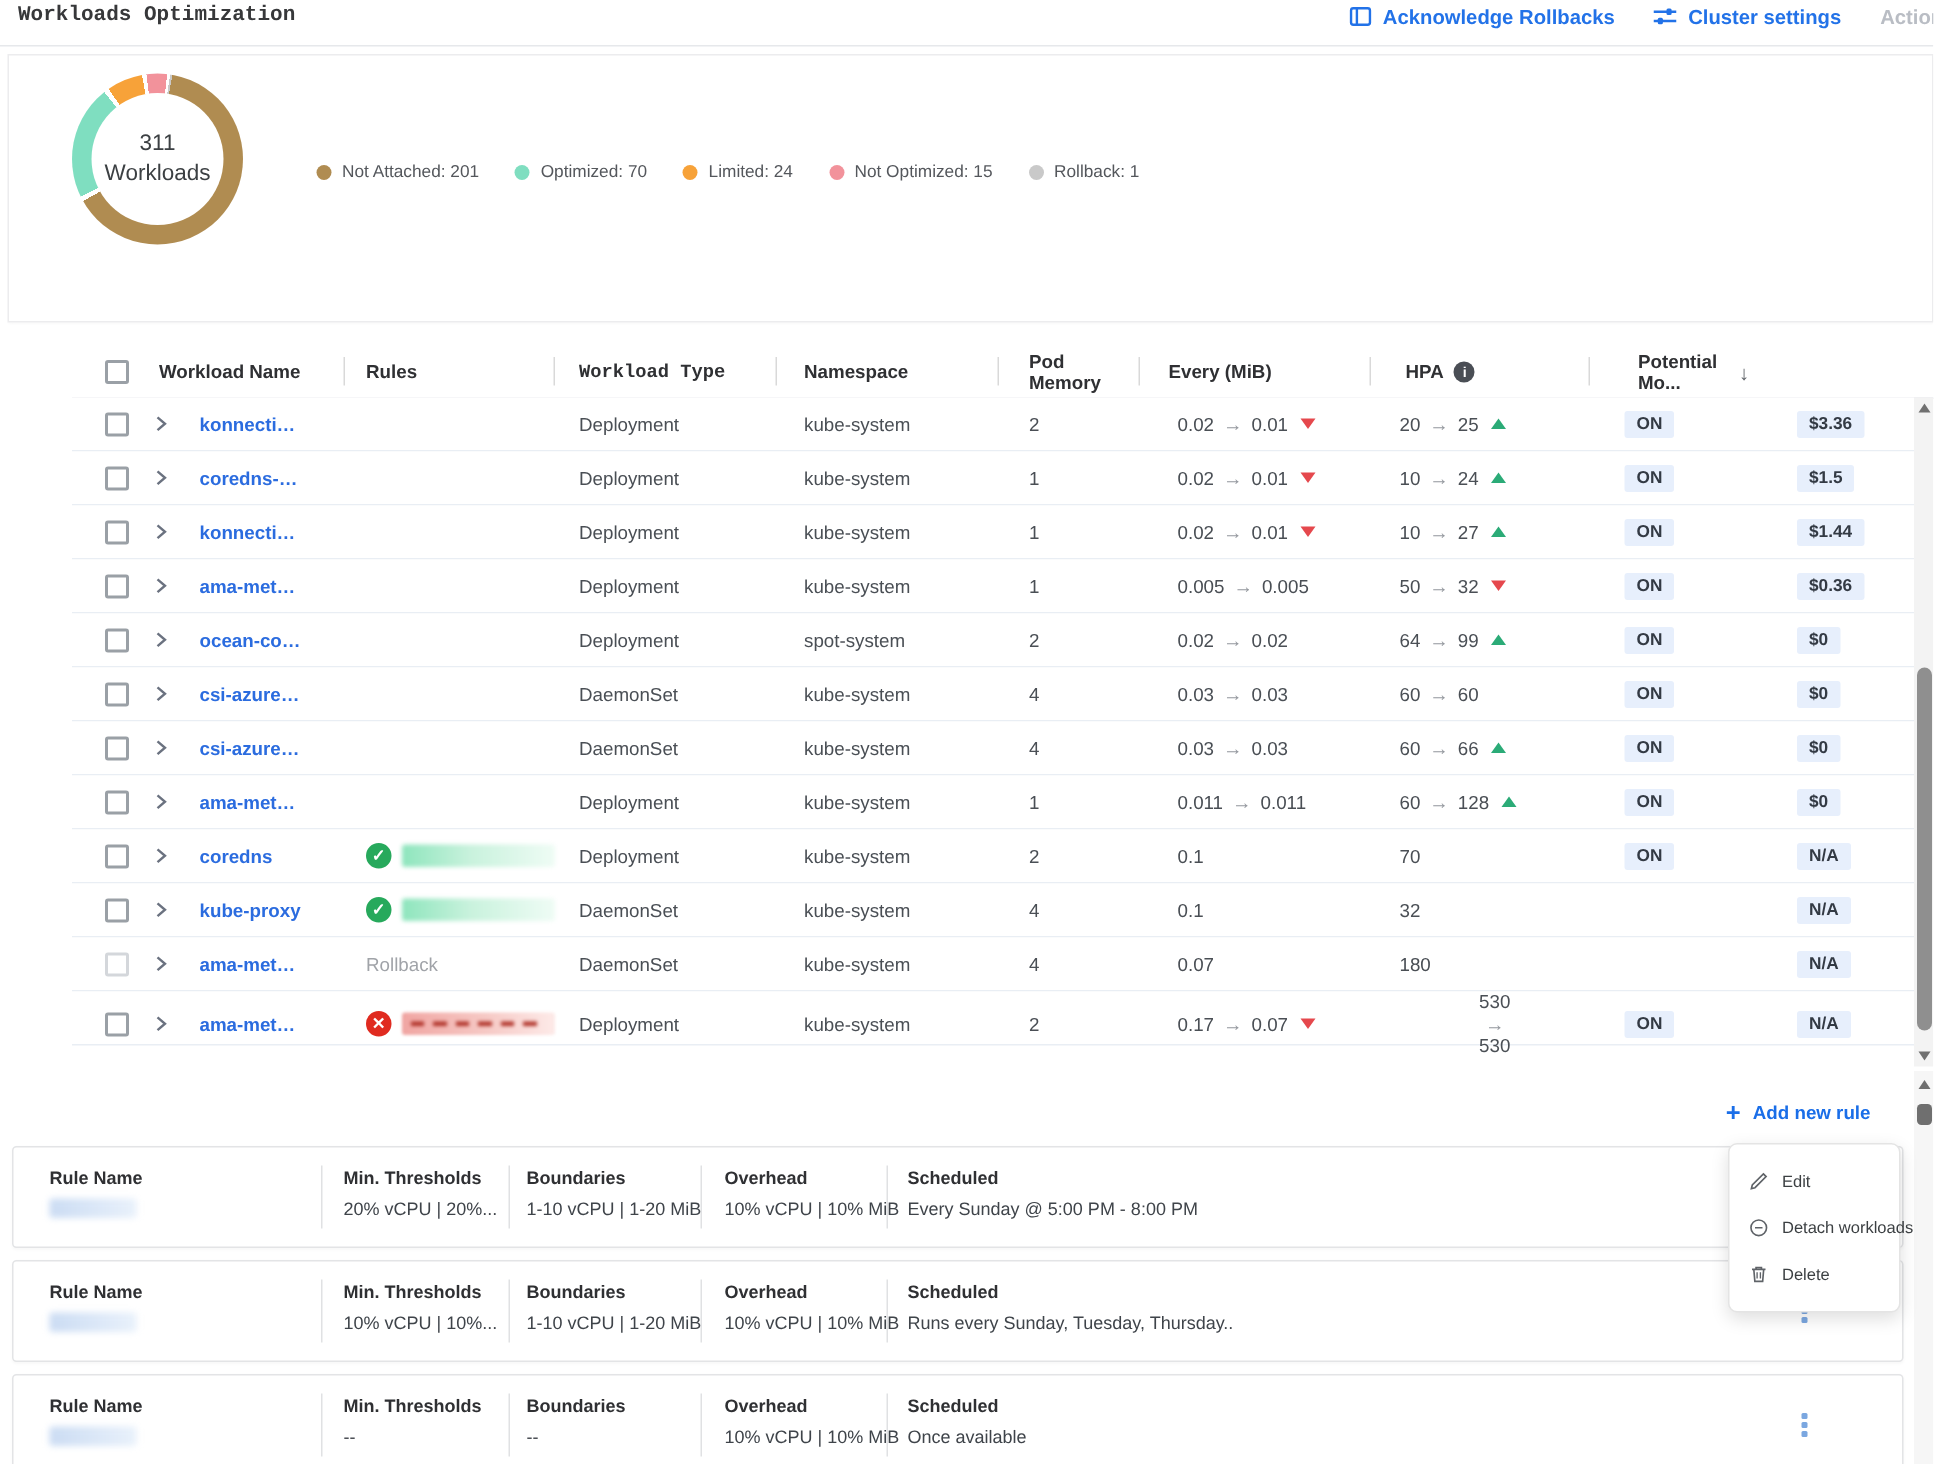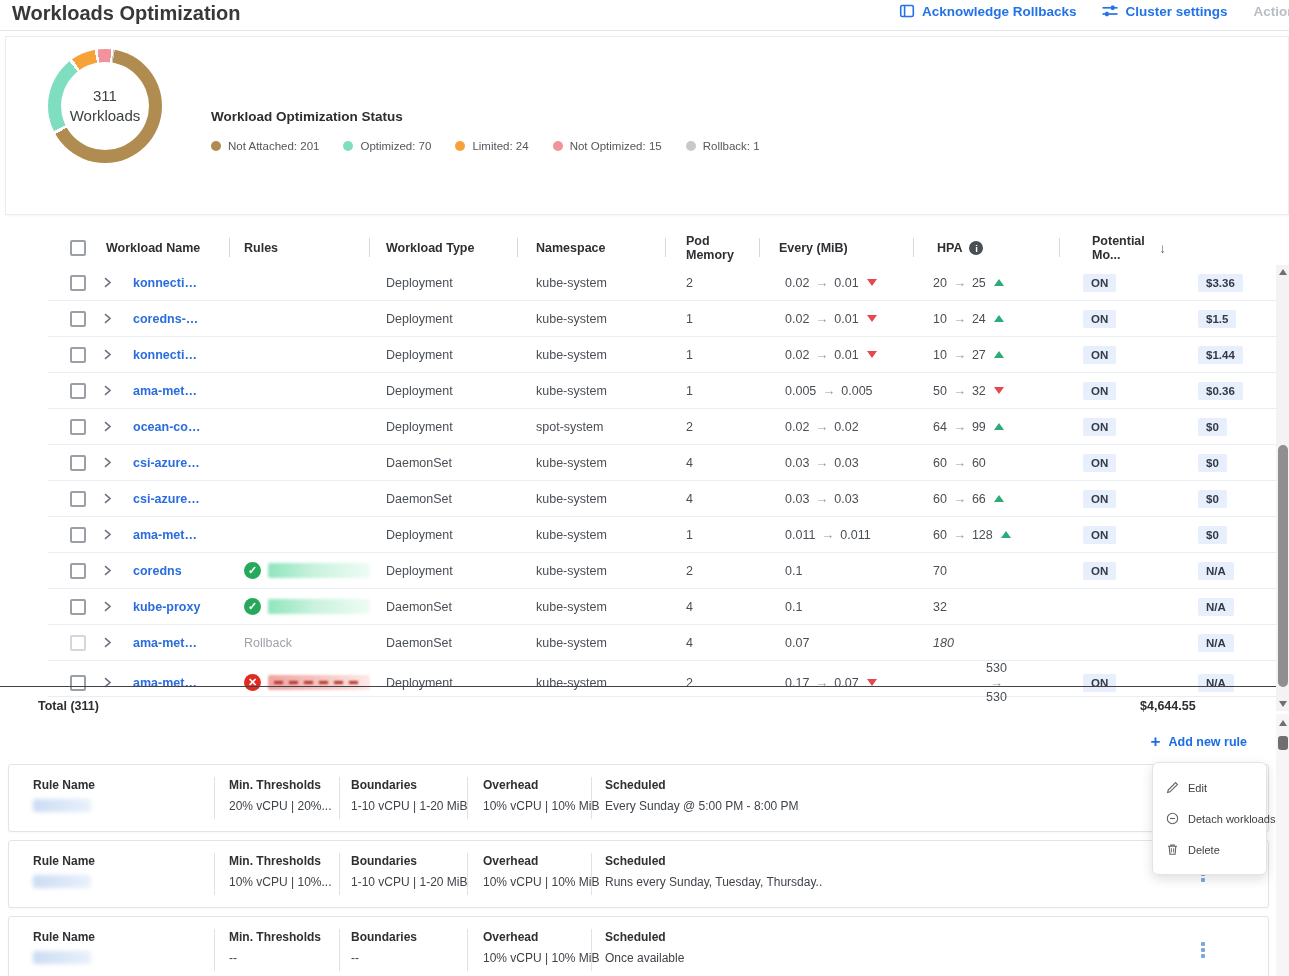--- a/index.html
+++ b/index.html
@@ -1,21 +1,21 @@
 <!DOCTYPE html>
 <html><head>
 <meta charset="utf-8">
 <style>
   html,body{margin:0;padding:0;background:#fff;}
   body{font-family:"Liberation Sans",sans-serif;color:#3c4043;}
   .app{position:relative;width:1289px;height:976px;overflow:hidden;background:#fff;}
 
   
   .page-header{position:absolute;top:0;left:0;right:0;height:30px;border-bottom:1px solid #e6e8eb;}
-  .page-title{position:absolute;left:12px;top:2px;font-size:20px;font-weight:bold;color:#37383a;}
+  .page-title{position:absolute;left:12px;top:2px;font-size:14px;font-weight:bold;color:#37383a;font-family:Liberation Mono, monospace;}
   .hdr-actions{position:absolute;right:-14px;top:3px;display:flex;align-items:center;gap:26px;white-space:nowrap;}
   .hdr-link{display:flex;align-items:center;gap:7px;color:#2272e8;font-size:13.5px;font-weight:bold;cursor:pointer;}
   .hdr-link svg{display:block;}
   .hdr-link.disabled{color:#b9bdc4;cursor:default;}
 
   
   .summary-card{position:absolute;top:36px;left:5px;right:0;height:177px;background:#fff;border:1px solid #ececee;box-shadow:0 1px 2px rgba(0,0,0,.04);}
   .donut{position:absolute;left:42px;top:12px;width:114px;height:114px;border-radius:50%;
     background:conic-gradient(from 10deg,
       #b08c51 0deg 230.5deg, #fff 230.5deg 234deg,
@@ -127,21 +127,20 @@
   </div>
 
   <div class="summary-card">
     <div class="donut">
       <div class="donut-center">
         <div>311</div>
         <div>Workloads</div>
       </div>
     </div>
     <div class="status-block">
-      <div class="status-title">Workload Optimization Status</div>
       <div class="legend" id="legend">
           <div class="legend-item">
             <span class="dot" style="background: rgb(176, 140, 81);"></span>
             <span class="lg-t">Not Attached: 201</span>
           </div>
           <div class="legend-item">
             <span class="dot" style="background: rgb(127, 222, 192);"></span>
             <span class="lg-t">Optimized: 70</span>
           </div>
           <div class="legend-item">
@@ -165,21 +164,21 @@
         <span class="cb"></span>
       </div>
     <div class="th" style="grid-column:2/4;padding-left:12px;">
         <span>Workload Name</span>
         <span class="sep"></span>
       </div>
     <div class="th" style="padding-left:14px;">
         <span>Rules</span>
         <span class="sep"></span>
       </div>
-    <div class="th" style="padding-left:16px;">
+    <div class="th" style="padding-left:16px;font-family:Liberation Mono, monospace;">
         <span>Workload Type</span>
         <span class="sep"></span>
       </div>
     <div class="th" style="padding-left:18px;">
         <span>Namespace</span>
         <span class="sep"></span>
       </div>
     <div class="th" style="padding-left:20px;">
         <span>Pod Memory</span>
         <span class="sep"></span>
@@ -550,21 +549,21 @@
         </div>
         <div class="cell" style="padding-left:14px;">
           <span class="rollback-txt">Rollback</span>
         </div>
         <div class="cell" style="padding-left:16px;">DaemonSet</div>
         <div class="cell" style="padding-left:18px;">kube-system</div>
         <div class="cell" style="padding-left:20px;">4</div>
         <div class="cell" style="padding-left:25px;">
           <span>0.07</span>
         </div>
-        <div class="cell" style="padding-left:19px;font-style:italic;">
+        <div class="cell" style="padding-left:19px;">
           <span>180</span>
         </div>
         <div class="cell" style="padding-left:23px;"></div>
         <div class="cell" style="padding-left:32px;">
           <span class="badge">N/A</span>
         </div>
       </div>
       <div class="trow grid-cols">
         <div class="cell" style="padding-left:22px;">
           <span class="cb"></span>
@@ -599,24 +598,20 @@
         </div>
         <div class="cell" style="padding-left:23px;">
           <span class="badge">ON</span>
         </div>
         <div class="cell" style="padding-left:32px;">
           <span class="badge">N/A</span>
         </div>
       </div>
     </div>
 
-  <div class="total-row">
-    <span class="total-label">Total (311)</span>
-    <span class="total-value">$4,644.55</span>
-  </div>
 
   <div class="vscroll">
     <div class="sb-arrow up" style="top:0;">
         <i></i>
       </div>
     <div class="sb-thumb"></div>
     <div class="sb-arrow down" style="bottom:0;">
         <i></i>
       </div>
   </div>

